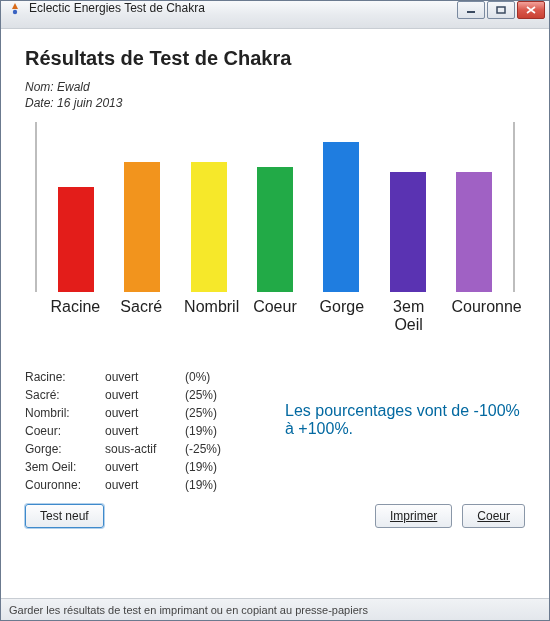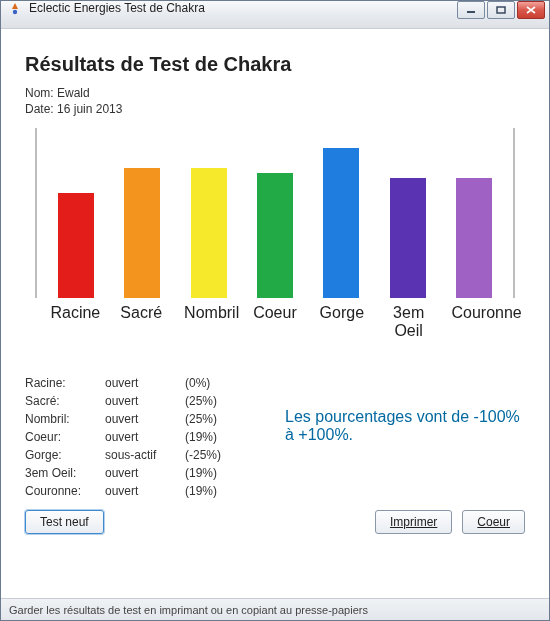--- a/index.html
+++ b/index.html
@@ -47,31 +47,31 @@
     font-size: 10px; font-weight: bold;
     color: #3a4a60;
   }
   .winbtn.close {
     background: linear-gradient(to bottom, #f3a29b, #d9584c 50%, #c94133 100%);
     border-color: #a03028;
     color: #fff;
   }
   .content {
     flex: 1;
-    padding: 16px 24px 0 24px;
+    padding: 10px 24px 0 24px;
     display: flex;
     flex-direction: column;
   }
   h1.page-title {
     font-size: 20px;
     font-weight: bold;
     margin: 8px 0 10px 0;
     color: #222;
   }
-  .meta { margin-bottom: 6px; color: #333; }
+  .meta { margin-bottom: 6px; color: #333; font-style: italic; }
   .meta-row { margin-bottom: 2px; }
   .chart-area {
     margin-top: 4px;
     height: 220px;
     position: relative;
     padding: 0 10px;
   }
   .chart-frame {
     position: relative;
     height: 170px;

